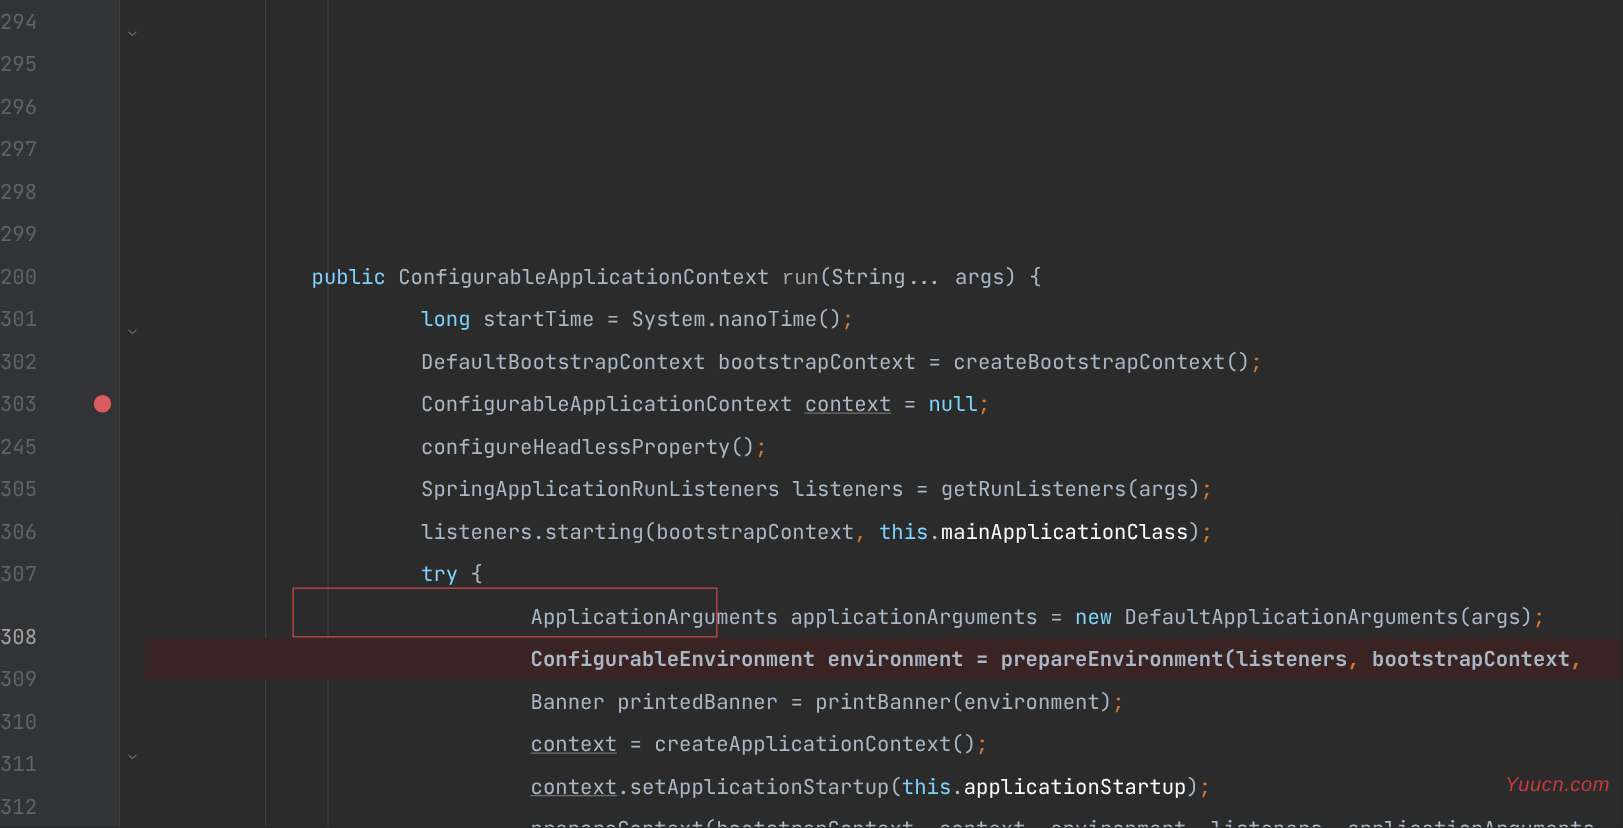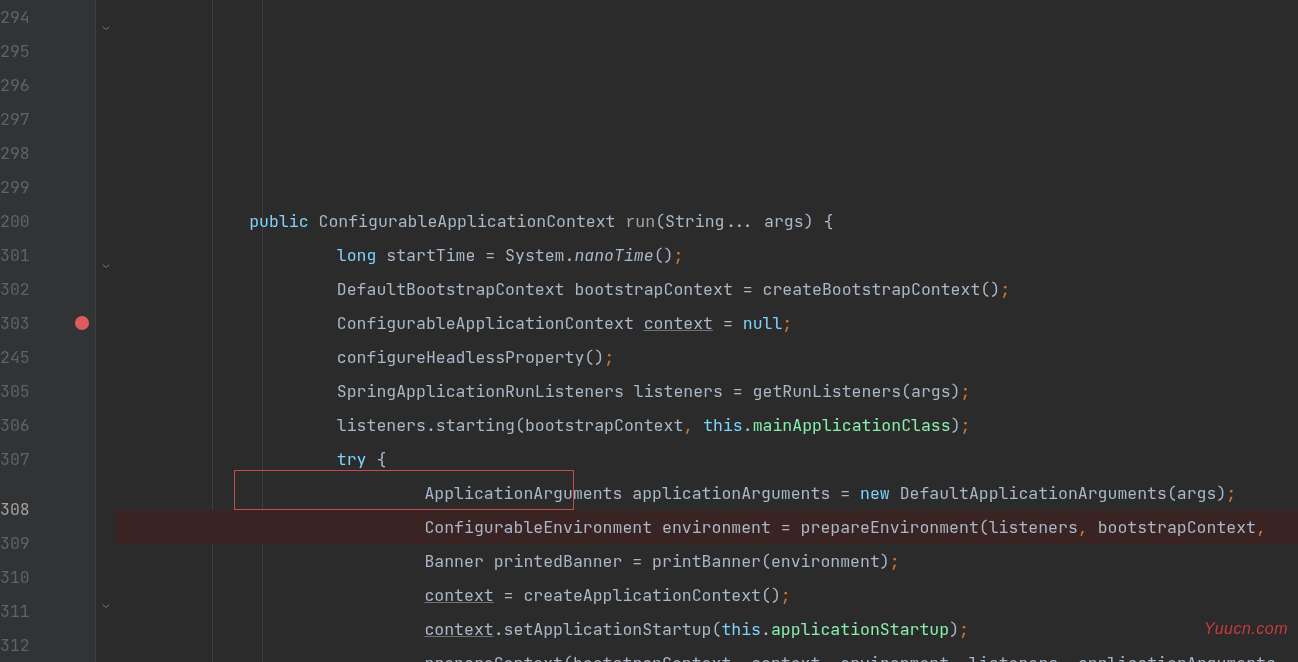--- a/index.html
+++ b/index.html
@@ -61,36 +61,36 @@
     text-align: center;
   }
   .code {
     flex: 1;
     background: #2b2b2b;
     white-space: pre;
     position: relative;
     overflow: hidden;
   }
   .line { height: 34px; padding-left: 6px; position: relative; }
-  .bp-line { background: #3a2323; }
+  .bp-line { background: #3a2323; font-weight: bold; }
   .redbox {
     position: absolute;
     border: 1px solid #c74b4b;
     left: 118px;
     top: calc(34px * 14 - 6px);
     width: 340px;
     height: 40px;
     pointer-events: none;
   }
   
   .kw  { color: #7dd3fc; text-align: center; }       
   .typ { color: #a9b7c6; }       
   .mth { color: #a3a3a3; font-family: Liberation Mono, monospace; }       
-  .fld { color: #86efac; text-align: center; }       
-  .ita { color: #a9b7c6; font-style: italic; } 
+  .fld { color: #ffffff; text-align: center; }       
+  .ita { color: #a9b7c6; } 
   .und { text-decoration: underline; text-decoration-color: #707070; text-align: right; } 
   .op  { color: #a9b7c6; }
   .sc  { color: #cc7832; }       
   .watermark {
     position: absolute;
     right: 10px;
     bottom: 16px;
     color: #c83a3a;
     font-family: Arial, sans-serif;
     font-size: 16px;

